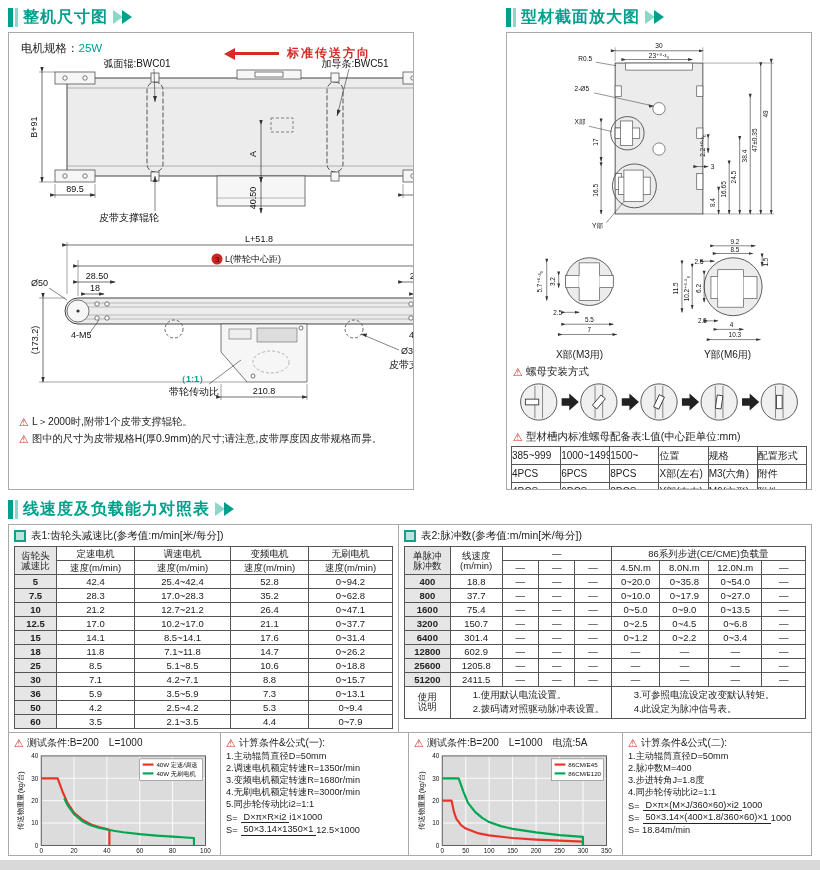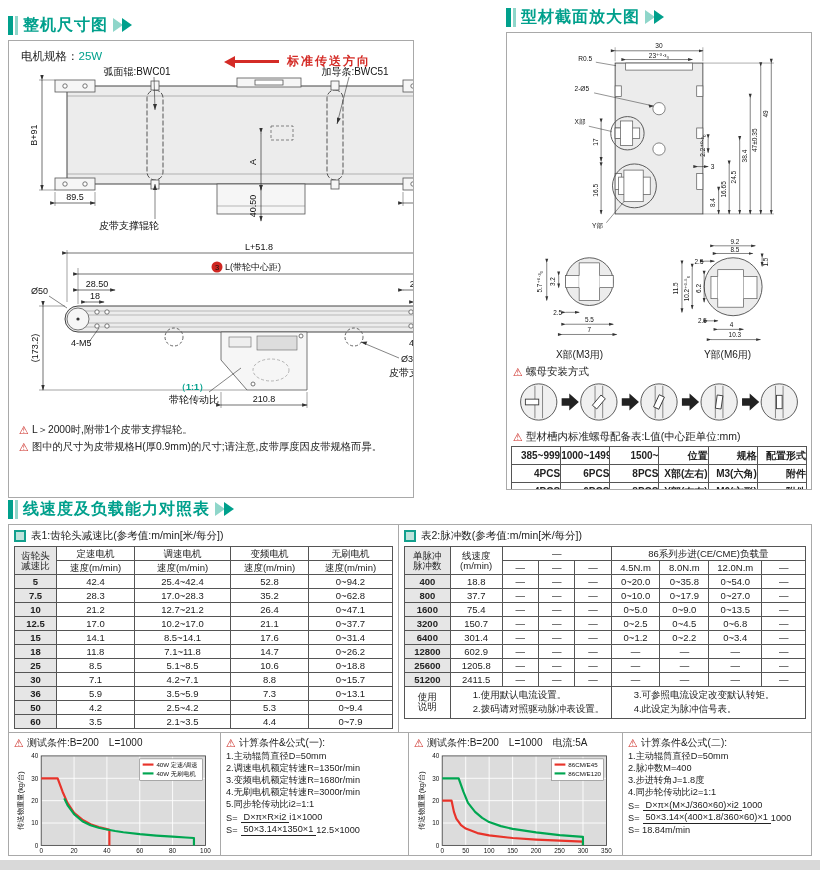--- a/index.html
+++ b/index.html
@@ -5,21 +5,21 @@
   html,body{margin:0;padding:0;}
   body{width:820px;height:870px;position:relative;background:#fff;
        font-family:"Liberation Sans","DejaVu Sans",sans-serif;color:#222;overflow:hidden;}
   .sec-head{display:flex;align-items:center;gap:5px;height:24px;}
   .sec-bar{width:5px;height:19px;background:#00a08c;}
   .sec-bar2{width:3px;height:19px;background:#8fd6ca;margin-left:-3px;}
   .sec-title{font-size:16px;font-weight:bold;color:#00a08c;letter-spacing:1px;}
   .tri{width:0;height:0;border-style:solid;border-width:7px 0 7px 10px;border-color:transparent transparent transparent #8fd6ca;}
   .tri.dark{border-color:transparent transparent transparent #00a08c;margin-left:-6px;}
   .box{border:1px solid #a9a9a9;background:#fff;box-sizing:border-box;overflow:hidden;}
-  #left-col{position:absolute;left:8px;top:13px;width:406px;}
+  #left-col{position:absolute;left:8px;top:5px;width:406px;}
   #left-box{height:458px;margin-top:3px;position:relative;}
   #right-col{position:absolute;left:506px;top:5px;width:306px;}
   #right-box{height:458px;margin-top:3px;padding:2px 4px;}
   #bottom-col{position:absolute;left:8px;top:497px;width:804px;}
   #bottom-box{height:332px;margin-top:3px;display:flex;flex-direction:column;}
   .motor-row{position:relative;padding:8px 12px 2px;font-size:11.5px;}
   .motor-val{color:#00a08c;}
   .direction{position:absolute;left:215px;top:12px;display:flex;align-items:center;}
   .arr-head{width:0;height:0;border-style:solid;border-width:6px 11px 6px 0;border-color:transparent #d42b26 transparent transparent;}
   .arr-line{width:44px;height:3px;background:#d42b26;margin-right:8px;}
@@ -35,21 +35,21 @@
   .part2{fill:#f6f6f6;stroke:#555;stroke-width:0.8;}
   .white{fill:#fff;stroke:#555;stroke-width:0.8;}
   .dimtxt{font-size:9px;}
   .dimtxt-s{font-size:7.5px;}
   .lbl{font-size:10px;}
   .teal{fill:#00a08c;font-weight:bold;}
   .detail-row{display:flex;justify-content:space-around;align-items:flex-end;}
   .detail-cap{text-align:center;font-size:10px;margin-top:1px;}
   .sub-label{display:flex;align-items:center;font-size:10.5px;margin:3px 2px 2px;}
   .ntable{border-collapse:collapse;width:100%;font-size:10px;table-layout:fixed;}
-  .ntable th,.ntable td{border:1px solid #555;text-align:right;height:17px;padding:0;font-weight:bold;white-space:nowrap;overflow:hidden;}
+  .ntable th,.ntable td{border:1px solid #555;text-align:left;height:17px;padding:0;font-weight:normal;white-space:nowrap;overflow:hidden;}
   .tables-row{display:flex;flex:1;}
   .t-half{padding:3px 5px;box-sizing:border-box;}
   .t-half.left{width:390px;border-right:1px solid #a9a9a9;}
   .t-half.right{flex:1;}
   .tbl-title{display:flex;align-items:center;gap:5px;font-size:10.5px;margin:1px 0 3px;}
   .sq-icon{width:8px;height:8px;background:#bfe3dc;border:2px solid #12a08d;flex:none;}
   .dtable{border-collapse:collapse;width:100%;table-layout:fixed;font-size:9.5px;border-radius:22px;}
   .dtable th,.dtable td{border:1px solid #555;text-align:center;padding:0;height:13px;line-height:1.05;white-space:nowrap;overflow:hidden;font-weight:normal;}
   .dtable .c1{background:#e6e6e6;font-weight:bold;}
   .dtable thead .c1{font-weight:normal;}

